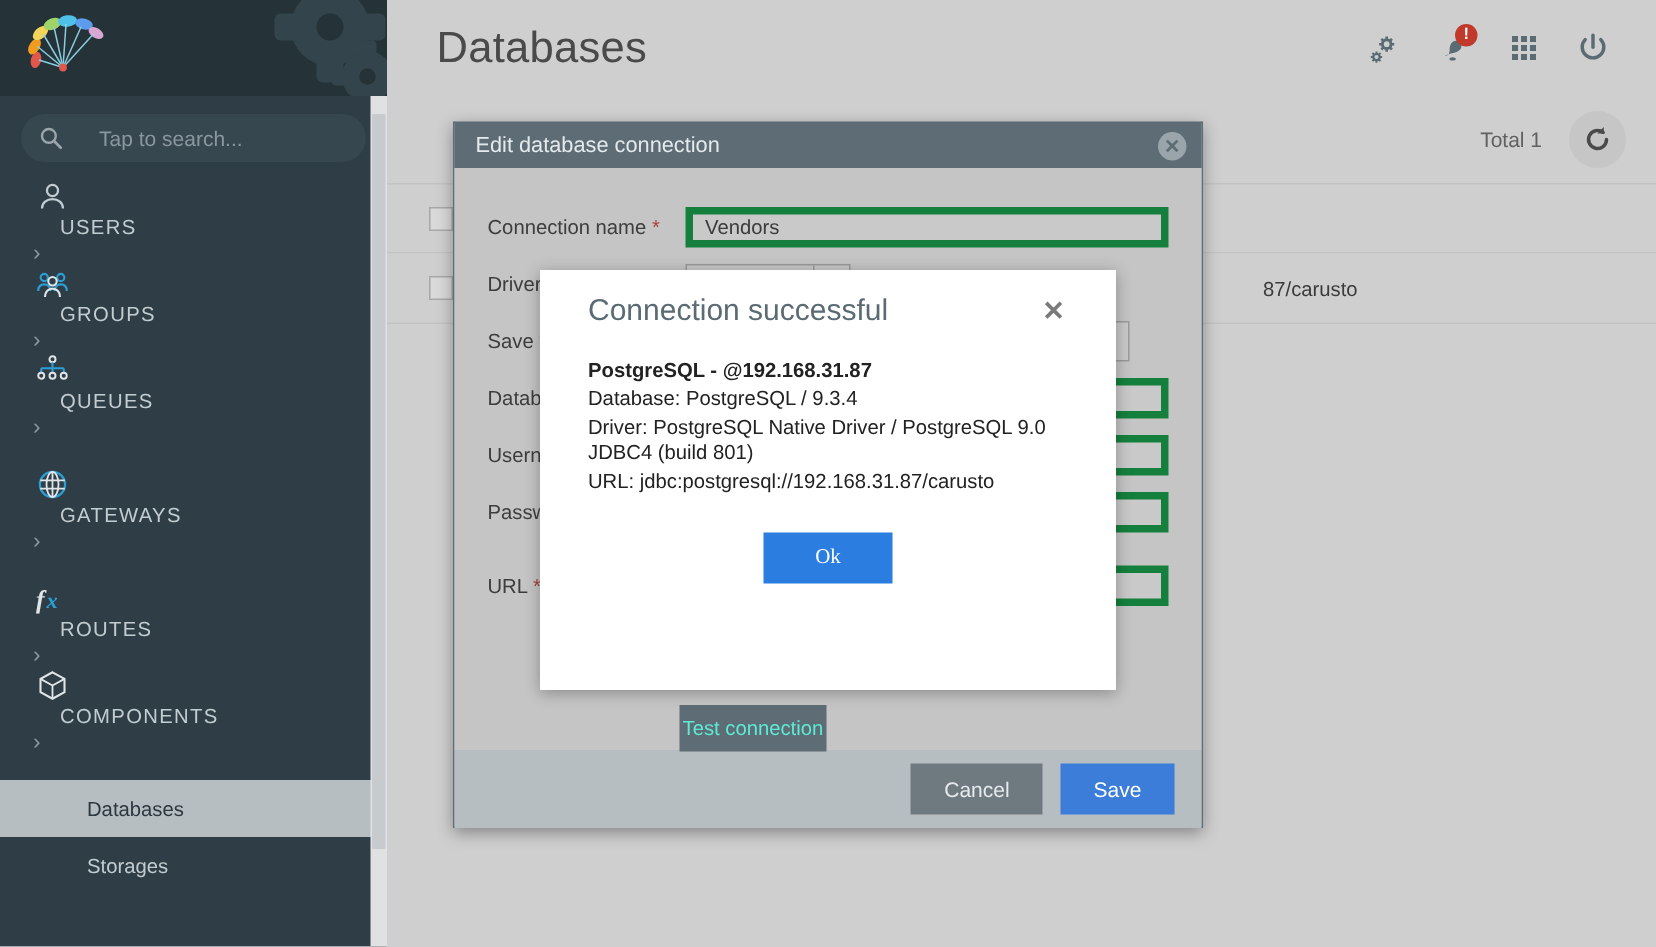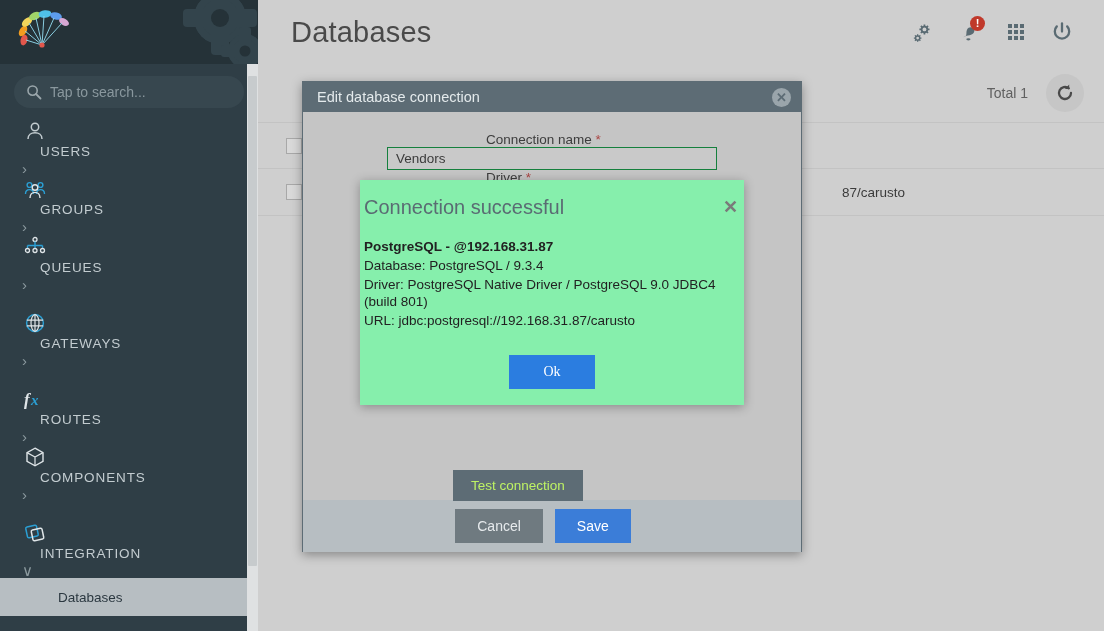--- a/index.html
+++ b/index.html
@@ -66,21 +66,21 @@
 
   
   #search-row { padding: 12px 14px 10px 14px; }
   #search-box {
     height: 32px; border-radius: 16px; background: #37474f;
     display: flex; align-items: center; padding: 0 12px;
   }
   #search-box svg { flex: none; }
   #search-input {
     background: transparent; border: 0; outline: none;
-    color: #b9c3c7; font-size: 14px; margin-left: 8px; width: 100%;
+    color: #b9c3c7; font-size: 14px; margin-left: 24px; width: 100%;
     font-family: "Liberation Sans", sans-serif;
   }
   #search-input::placeholder { color: #8a989e; }
 
   
   #nav { position: relative; }
   .nav-item {
     display: flex; align-items: flex-start;
     height: 58px; padding: 0 14px 0 22px;
     color: #c3ccd0; cursor: pointer; flex-direction: column;
@@ -181,29 +181,29 @@
   #edit-close {
     width: 19px; height: 19px; border-radius: 50%;
     background: #9aa5ab; color: #5d6c75;
     display: flex; align-items: center; justify-content: center;
     font-size: 13px; line-height: 1; cursor: pointer; font-weight: bold;
   }
   #edit-body {
     background: #c5c5c5; padding: 20px 22px 0 22px;
     height: 388px; position: relative;
   }
-  .frow { display: flex; align-items: center; height: 38px; margin-bottom: 0; flex-direction: column; }
+  .frow { display: flex; align-items: center; height: 38px; margin-bottom: 0; }
   .flabel {
     width: 132px; flex: none;
     font-size: 13.5px; color: #3d3d3d;
   }
   .req { color: #a94442; }
   .finput {
     height: 27px; background: #c9c9c9;
-    border: 1px solid #15803d; font-size: 13.5px;
+    border: 5px solid #15803d; font-size: 13.5px;
     color: #3b3b3b; padding: 0 8px; outline: none;
     font-family: "Liberation Sans", sans-serif;
   }
   .finput.wide { width: 330px; }
   .fselect {
     width: 110px; height: 27px; background: #c9c9c9;
     border: 1px solid #9b9b9b; display: flex; align-items: center;
     font-size: 13.5px; color: #3b3b3b; padding-left: 8px;
     position: relative;
   }
@@ -215,44 +215,44 @@
   }
   .spinner {
     width: 30px; height: 27px; border: 1px solid #9b9b9b;
     background: #c9c9c9; margin-left: 6px;
     display: flex; flex-direction: column;
     align-items: center; justify-content: center;
     color: #5a5a5a; font-size: 8px; line-height: 9px;
   }
   #test-conn-btn {
     position: absolute; left: 150px; top: 358px;
-    background: #5d6c75; color: #bef264;
-    border: 0; padding: 8px 18px; font-size: 13.5px;
+    background: #5d6c75; color: #5eead4;
+    border: 0; padding: 8px 2px; font-size: 13.5px;
     cursor: pointer; font-family: "Liberation Sans", sans-serif;
   }
   #edit-footer {
     height: 52px; background: #b7bec2;
-    display: flex; align-items: center; justify-content: center;
+    display: flex; align-items: center; justify-content: flex-end;
     padding-right: 18px;
   }
   .btn {
     border: 0; padding: 9px 22px; font-size: 14px;
     cursor: pointer; color: #fff;
     font-family: "Liberation Sans", sans-serif;
   }
   #cancel-btn { background: #6f7a80; margin-right: 12px; color: #e6eaec; }
   #save-btn { background: #3b7dd8; }
 
   
   #success-modal {
     position: absolute; left: 360px; top: 180px;
-    width: 384px; height: 225px;
-    background: #86efac; z-index: 40;
+    width: 384px; height: 280px;
+    background: #ffffff; z-index: 40;
     box-shadow: 0 2px 10px rgba(0,0,0,.3);
-    padding: 16px 4px;
+    padding: 16px 32px;
   }
   #sm-head { display: flex; align-items: flex-start; }
   #sm-title {
     flex: 1; font-size: 20px; color: #5a6b73; font-weight: 400;
   }
   #sm-close {
     font-size: 18px; color: #7a7a7a; cursor: pointer;
     line-height: 1; font-weight: bold; padding: 2px 2px 2px 8px;
   }
   .sm-line {
@@ -390,30 +390,20 @@
             <path d="M11 2.2 19 6.6v8.8L11 19.8 3 15.4V6.6z" fill="none" stroke="#dfe5e8" stroke-width="1.4"></path>
             <path d="M3 6.6 11 11m0 0 8-4.4M11 11v8.8" fill="none" stroke="#dfe5e8" stroke-width="1.2"></path>
           </svg>
         </span>
         <span class="nav-label">COMPONENTS</span>
         <span class="chev">›</span>
       </div>
 
       <div class="nav-gap"></div>
 
-      <div class="nav-item open">
-        <span class="nav-icon">
-          <svg width="22" height="22" viewBox="0 0 22 22">
-            <rect x="2.5" y="4" width="11" height="11" rx="1.5" transform="rotate(-12 8 9.5)" fill="none" stroke="#2b9fd4" stroke-width="1.5"></rect>
-            <rect x="8" y="7" width="11" height="11" rx="1.5" transform="rotate(-12 13.5 12.5)" fill="none" stroke="#dfe5e8" stroke-width="1.5"></rect>
-          </svg>
-        </span>
-        <span class="nav-label">INTEGRATION</span>
-        <span class="chev">∨</span>
-      </div>
 
       <div class="sub-item active">
         <span>Databases</span>
       </div>
       <div class="sub-item">
         <span>Storages</span>
       </div>
 
     </div>
 

